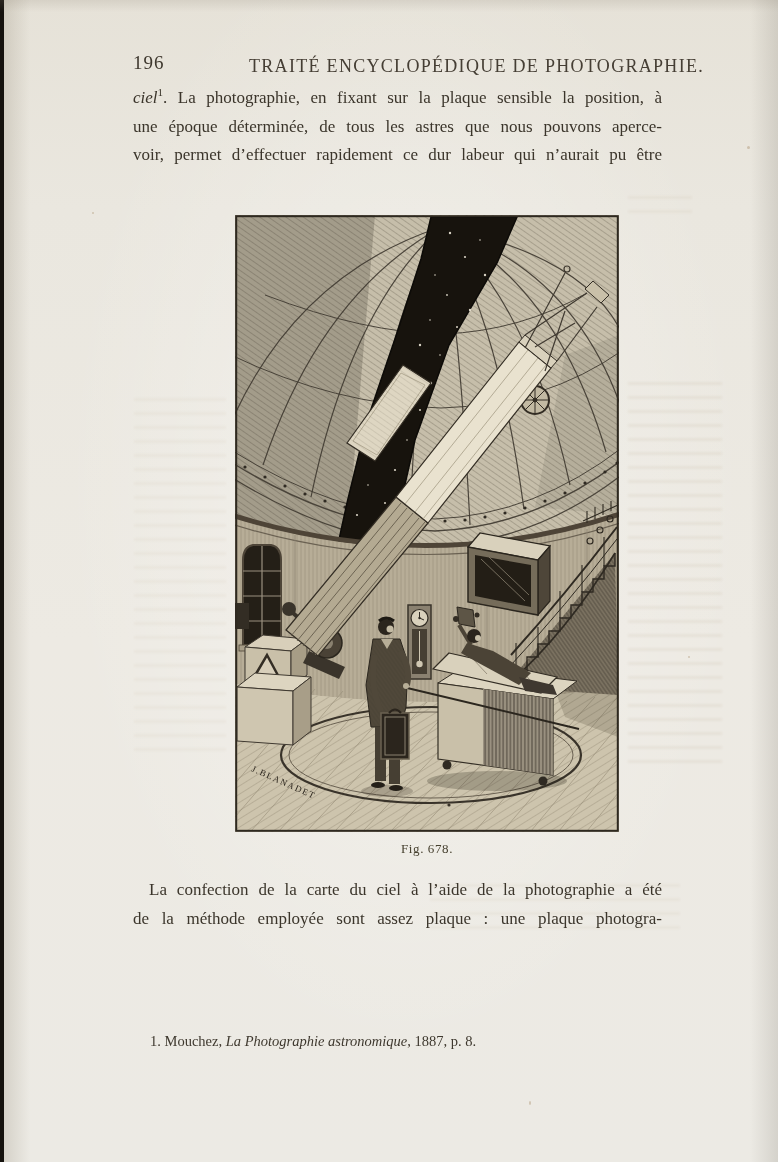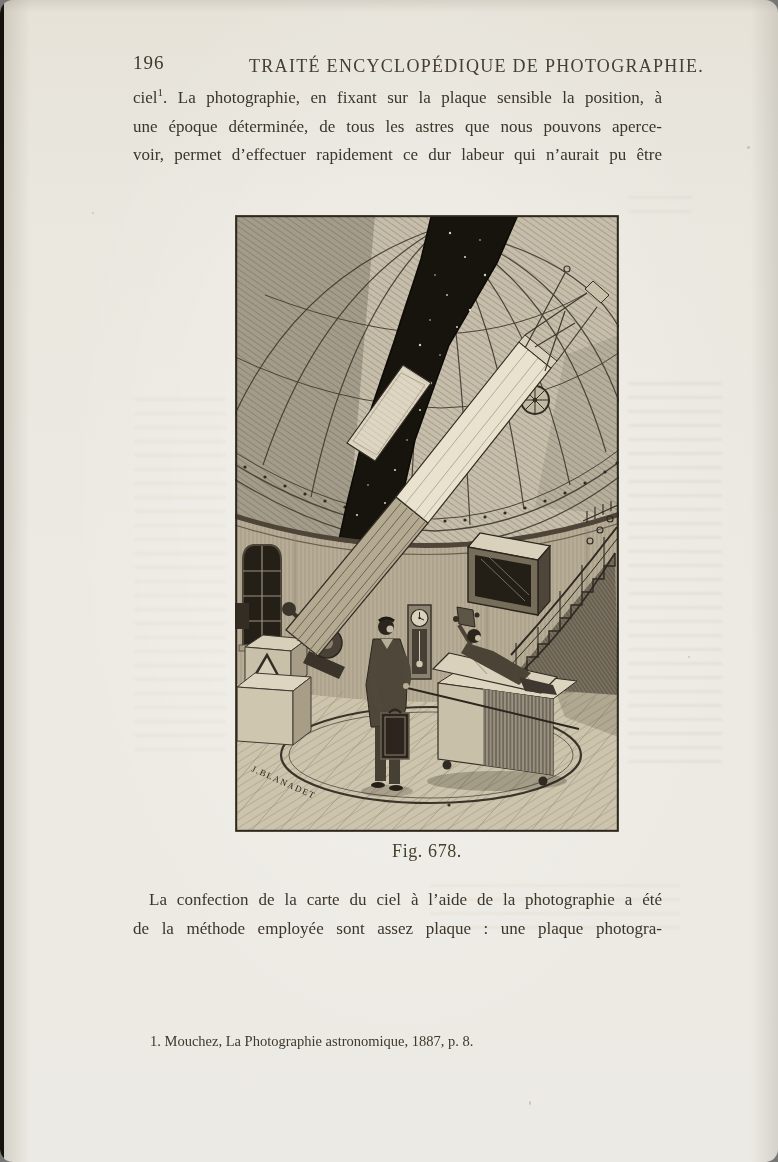--- a/index.html
+++ b/index.html
@@ -3,47 +3,46 @@
 <meta charset="utf-8">
 <style>
   html,body{margin:0;padding:0;background:#777;}
   .scan{
     position:relative;width:778px;height:1162px;overflow:hidden;
     background:
       radial-gradient(ellipse at 52% 42%, rgba(255,255,255,.35) 0%, rgba(255,255,255,0) 60%),
       linear-gradient(180deg,#e6e2d8 0%, #eae7df 18%, #edeae3 55%, #eceae4 100%);
     font-family:"Liberation Serif","DejaVu Serif",serif;
     color:#3b352b;
-    border-radius:13px;
   }
   .edge-left{position:absolute;left:0;top:0;width:4px;height:100%;background:#15120e;}
   .edge-left-shade{position:absolute;left:4px;top:0;width:26px;height:100%;
     background:linear-gradient(to right, rgba(130,120,100,.22), rgba(130,120,100,0));}
   .edge-right{position:absolute;right:0;top:0;width:28px;height:100%;
     background:linear-gradient(to left, rgba(120,115,105,.20), rgba(120,115,105,0));}
   .edge-top{position:absolute;left:0;top:0;width:100%;height:12px;
     background:linear-gradient(to bottom, rgba(140,130,115,.18), rgba(140,130,115,0));}
   .speck{position:absolute;border-radius:50%;background:#9c7b52;opacity:.35;}
 
   .pagenum{position:absolute;left:133px;top:52px;font-size:19px;letter-spacing:1px;color:#3e382e;}
   .running-head{position:absolute;left:249px;top:56px;font-size:18px;letter-spacing:1.3px;
     color:#453e34;white-space:nowrap;}
 
   .text-block{position:absolute;left:133px;width:529px;font-size:17px;line-height:28.5px;
     color:#3b352b;}
   .line{text-align:justify;text-align-last:justify;white-space:normal;height:28.5px;overflow:visible;}
   .line.last{text-align-last:left;}
-  .line.indent{padding-left:16px;box-sizing:border-box;margin-top:10px;}
-  .it{}
+  .line.indent{padding-left:16px;box-sizing:border-box;}
+  .it{font-style:italic;}
   sup{font-size:11px;line-height:0;}
 
   .figure{position:absolute;left:235px;top:215px;width:384px;height:617px;}
   .figure svg{display:block;width:100%;height:100%;}
   .caption{position:absolute;left:235px;top:841px;width:384px;text-align:center;
-    font-size:18px;letter-spacing:.6px;color:#46402f;}
+    font-size:13px;letter-spacing:.6px;color:#46402f;}
 
   .footnote{position:absolute;left:133px;top:1033px;width:529px;font-size:14.5px;
     color:#3e382e;padding-left:17px;box-sizing:border-box;}
 
   .ghost{position:absolute;pointer-events:none;opacity:.5;filter:blur(1.3px);
     background:repeating-linear-gradient(180deg, rgba(150,115,70,.14) 0 3px, rgba(150,115,70,0) 3px 14px);}
 </style>
 </head>
 <body>
 

